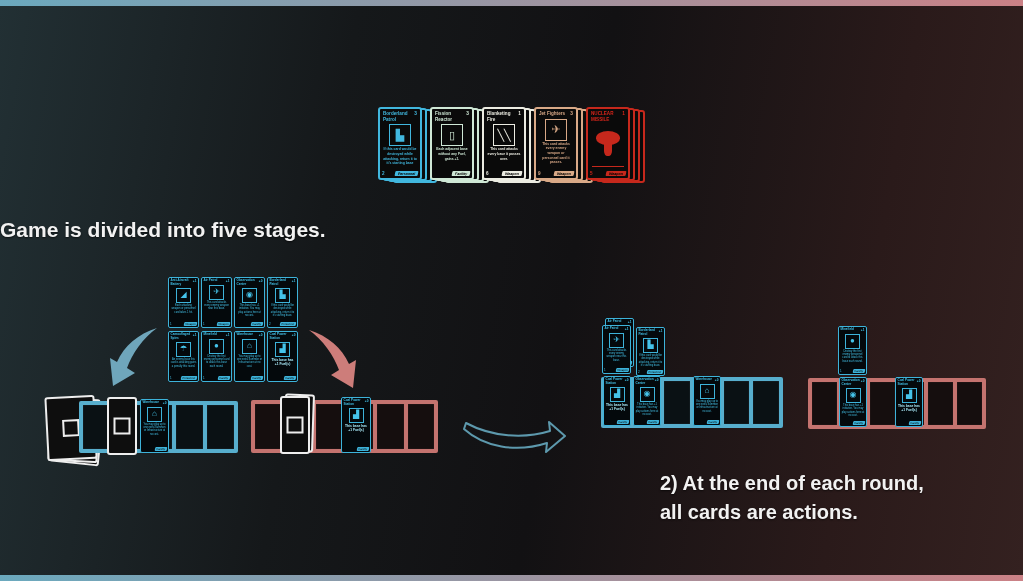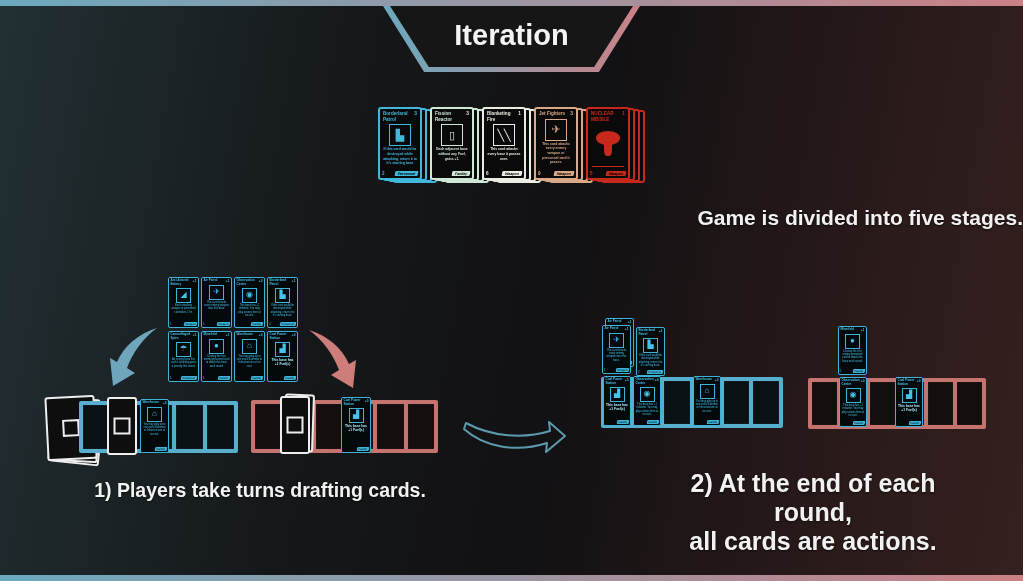--- a/index.html
+++ b/index.html
@@ -73,24 +73,20 @@
   .abs{position:absolute;}
 </style>
 </head>
 <body>
 
 <div id="stage">
 
   <div class="gradbar" style="top:0"></div>
   <div class="gradbar" style="top:575px"></div>
 
-  <div class="banner">
-    <div class="banner-inner"></div>
-    <div class="banner-title">Iteration</div>
-  </div>
 
   <div class="stack" style="left:378px;top:107px">
     <div class="slayer sc1" style="left:15px;top:3px"></div>
     <div class="slayer sc1" style="left:10px;top:2px"></div>
     <div class="slayer sc1" style="left:5px;top:1px"></div>
     <div class="scard sc1">
       <div class="sc-top">
           <div class="sc-title">Borderland Patrol</div>
         <div class="sc-cost">3</div>
         </div>
@@ -168,21 +164,21 @@
         </div>
       <div class="mushroom"></div>
       <div class="nuke-line"></div>
       <div class="sc-foot">
           <span class="sc-fuel">5</span>
         <span class="sc-type">Weapon</span>
         </div>
     </div>
   </div>
 
-  <div class="bigcap" style="left:0;top:206px;width:1023px;text-align:right;font-size:21px">Game is divided into five stages.</div>
+  <div class="bigcap" style="left:0;top:218px;width:1023px;text-align:left;font-size:21px">Game is divided into five stages.</div>
 
   <div class="pool">
     <div class="mcard">
       <div class="mc-top">
           <div class="mc-title">Anti-Aircraft Battery</div>
         <div class="mc-cost">+1</div>
         </div>
       <div class="mc-icon">◢</div>
       <div class="mc-text">Each attacking weapon or personnel card takes 1 hit.</div>
       <div class="mc-foot">
@@ -456,19 +452,18 @@
         </div>
       <div class="mc-icon">▟</div>
       <div class="mc-text hl">This base has +1 Fuel(s)</div>
       <div class="mc-foot">
           <span class="mc-fuel"></span>
         <span class="mc-type">Facility</span>
         </div>
     </div>
   </div>
 
-  <div class="bigcap" style="left:70px;top:479px;width:380px;text-align:center;font-size:19.5px">1) Players take turns drafting cards.</div>
-  <div class="bigcap" style="left:660px;top:469px;width:306px;text-align:center;font-size:25px;line-height:29px">
+  <div class="bigcap" style="left:660px;top:469px;width:306px;font-size:20px;line-height:29px">
     <div>2) At the end of each round,</div>
     <div>all cards are actions.</div>
   </div>
 
 </div>
 
 </body></html>

